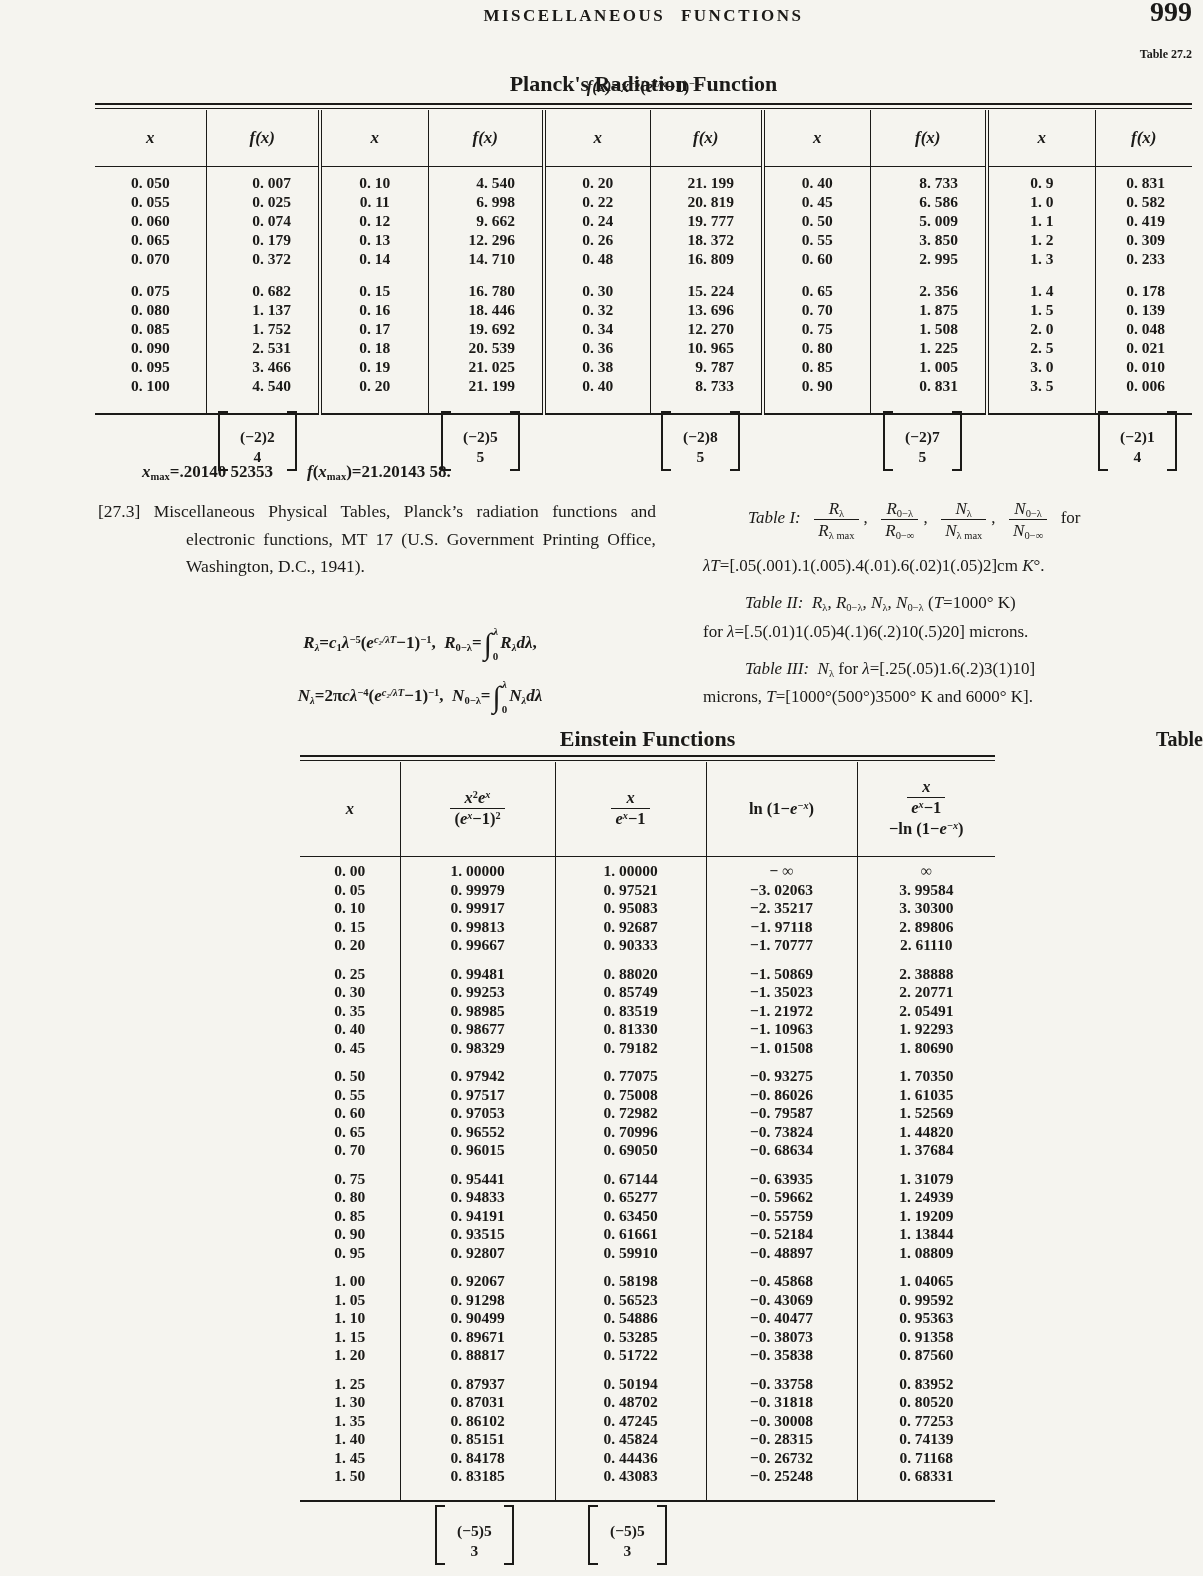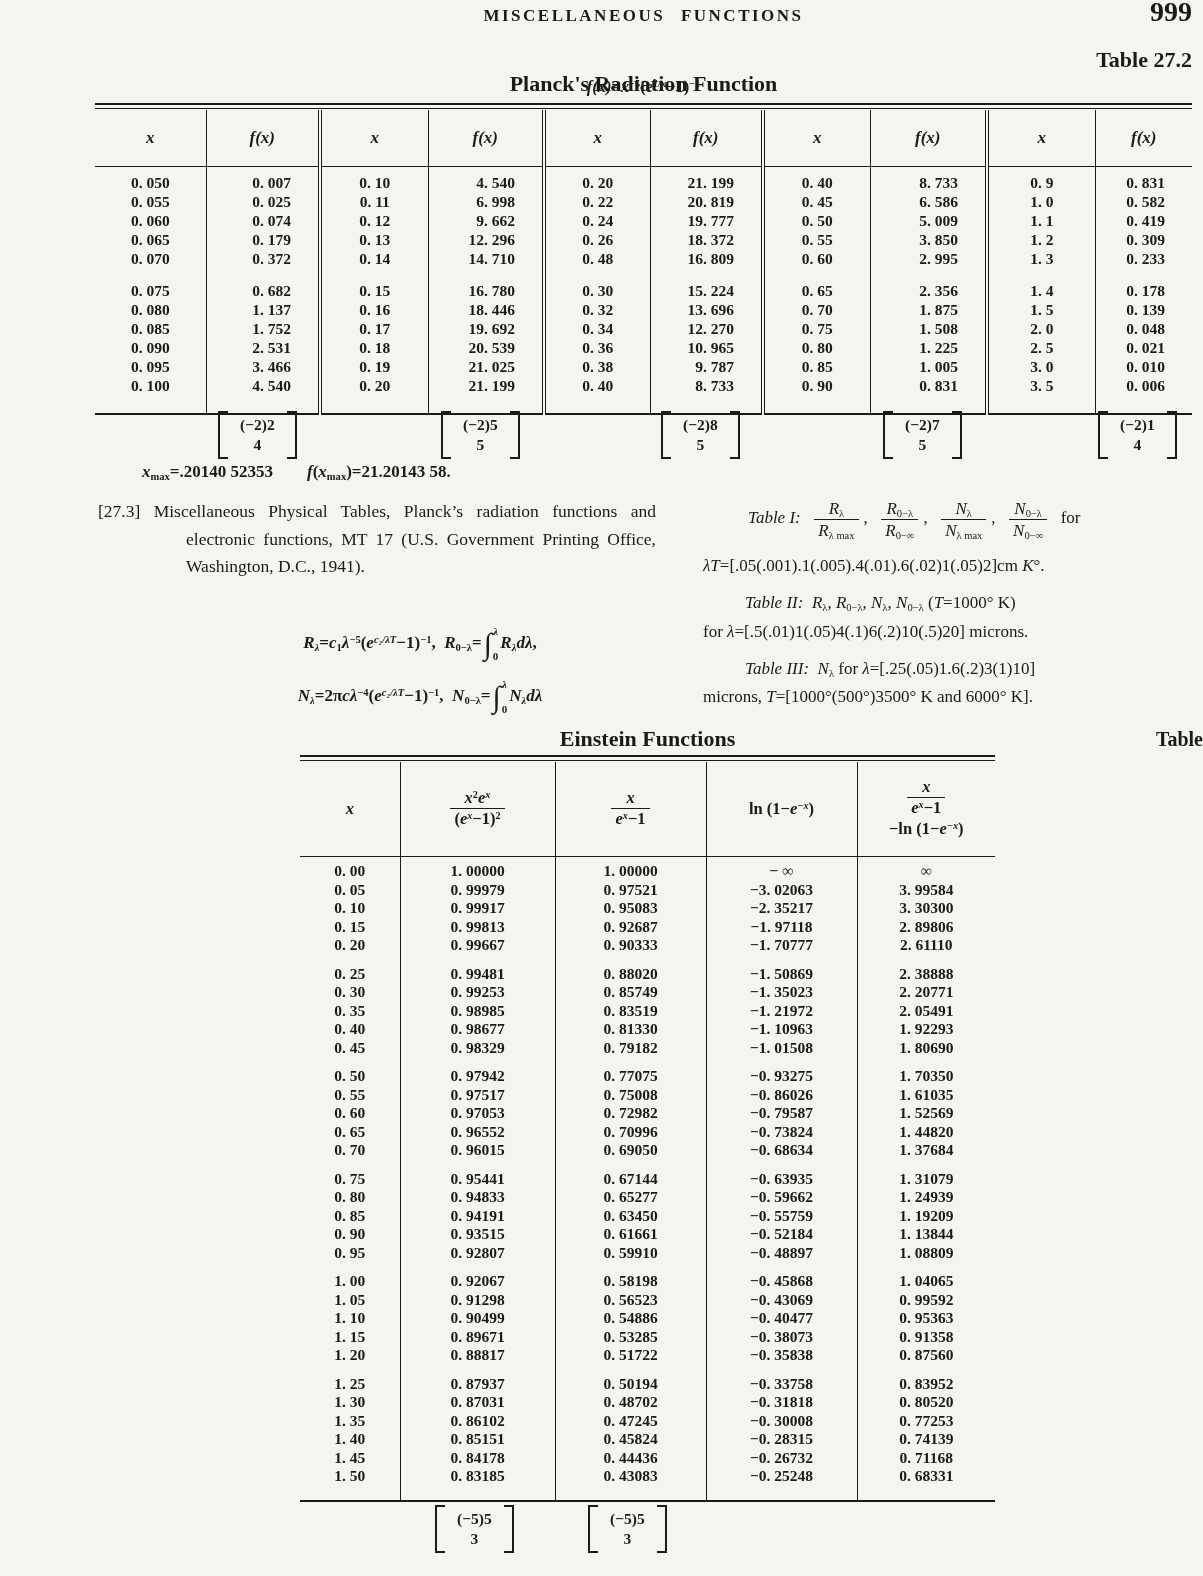--- a/index.html
+++ b/index.html
@@ -11,21 +11,21 @@
   }
   .abs{position:absolute;}
   .center{text-align:center;}
   sup.s{font-size:0.62em;position:relative;top:-0.5em;vertical-align:baseline;}
   sub.s{font-size:0.62em;position:relative;top:0.32em;vertical-align:baseline;}
 
   
   #running-head{left:95px;top:6px;width:1097px;font-size:17px;font-weight:bold;letter-spacing:2.5px;word-spacing:9px;}
   #page-number{left:1128px;top:-4px;width:64px;font-size:28px;font-weight:bold;text-align:right;}
   #planck-title{left:95px;top:44px;width:1097px;font-size:22px;font-weight:bold;margin-top:27px;}
-  #planck-label{left:1075px;top:47px;width:117px;font-size:22px;font-weight:bold;text-align:right;}
+  #planck-label{left:1075px;top:47px;width:117px;font-size:12px;font-weight:bold;text-align:right;}
   #planck-formula{left:95px;top:77px;width:1097px;font-size:16.5px;font-weight:bold;}
 
   
   .double-rule{height:3px;border-top:2px solid #1b1a18;border-bottom:1px solid #1b1a18;}
   #planck-drule{left:95px;top:103px;width:1097px;}
   #einstein-drule{left:300px;top:755px;width:695px;}
 
   
   table{border-collapse:collapse;table-layout:fixed;}
   #planck-table{left:95px;top:110px;width:1097px;border-bottom:2px solid #1b1a18;}
@@ -47,21 +47,21 @@
   #einstein-table tr.gap td{height:10px;}
   #einstein-table tbody tr.first td{padding-top:5px;}
   #einstein-table tbody tr.lastrow td{padding-bottom:14px;}
 
   
   .errbox{position:absolute;display:inline-flex;align-items:stretch;}
   .bk{width:8px;}
   .bk.l{border-left:2.2px solid #1b1a18;border-top:2.2px solid #1b1a18;border-bottom:2.2px solid #1b1a18;}
   .bk.r{border-right:2.2px solid #1b1a18;border-top:2.2px solid #1b1a18;border-bottom:2.2px solid #1b1a18;}
   .errbody{display:flex;flex-direction:column;justify-content:center;align-items:center;
-    padding:4px 12px;font-weight:bold;font-size:15.5px;line-height:1.3;}
+    padding:4px 12px;font-weight:bold;font-size:15.5px;line-height:1.3;margin-top:12px;}
 
   
   #xmax-line{left:142px;top:462px;font-size:17px;font-weight:bold;}
   #ref-block{left:98px;top:498px;width:558px;font-size:17.5px;line-height:27.5px;text-align:justify;padding-left:88px;text-indent:-88px;box-sizing:border-box;}
   #rad-formula-1{left:185px;top:626px;width:470px;font-size:17px;font-weight:bold;}
   #rad-formula-2{left:185px;top:679px;width:470px;font-size:17px;font-weight:bold;}
   .note{left:703px;width:500px;font-size:17px;line-height:26px;}
   #note1a{top:499px;padding-left:45px;}
   #note1b{top:553px;}
   #note2a{top:590px;text-indent:42px;}

